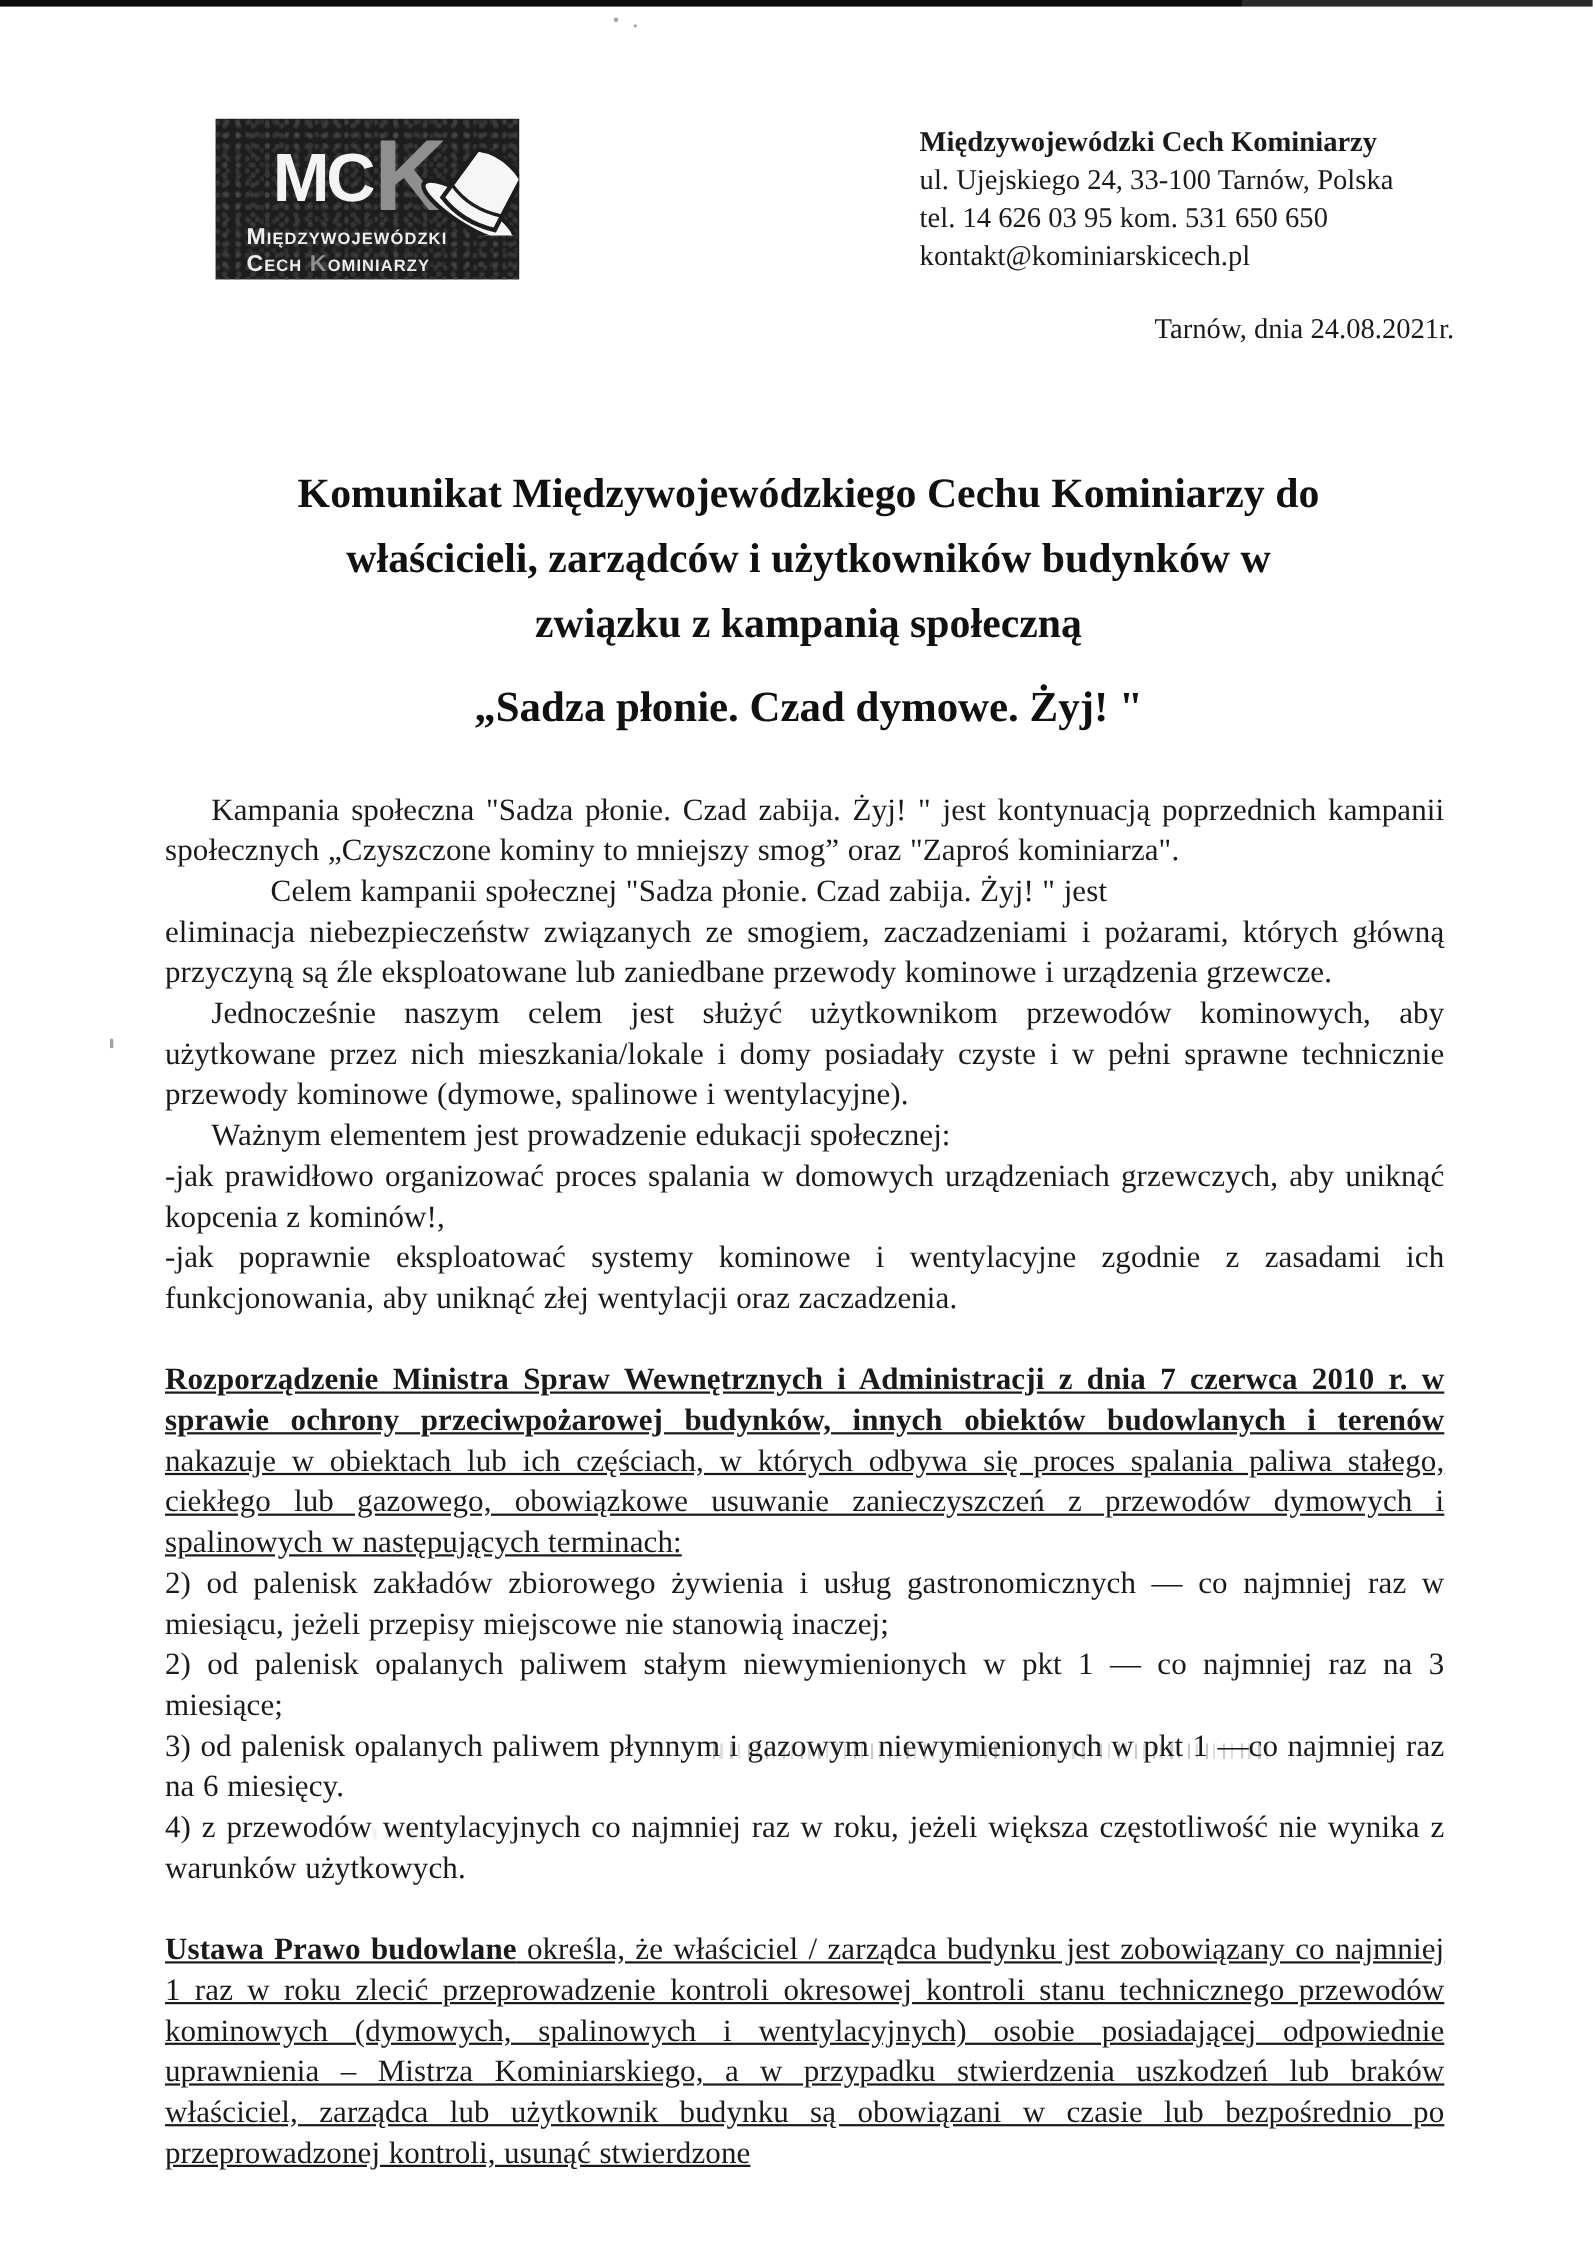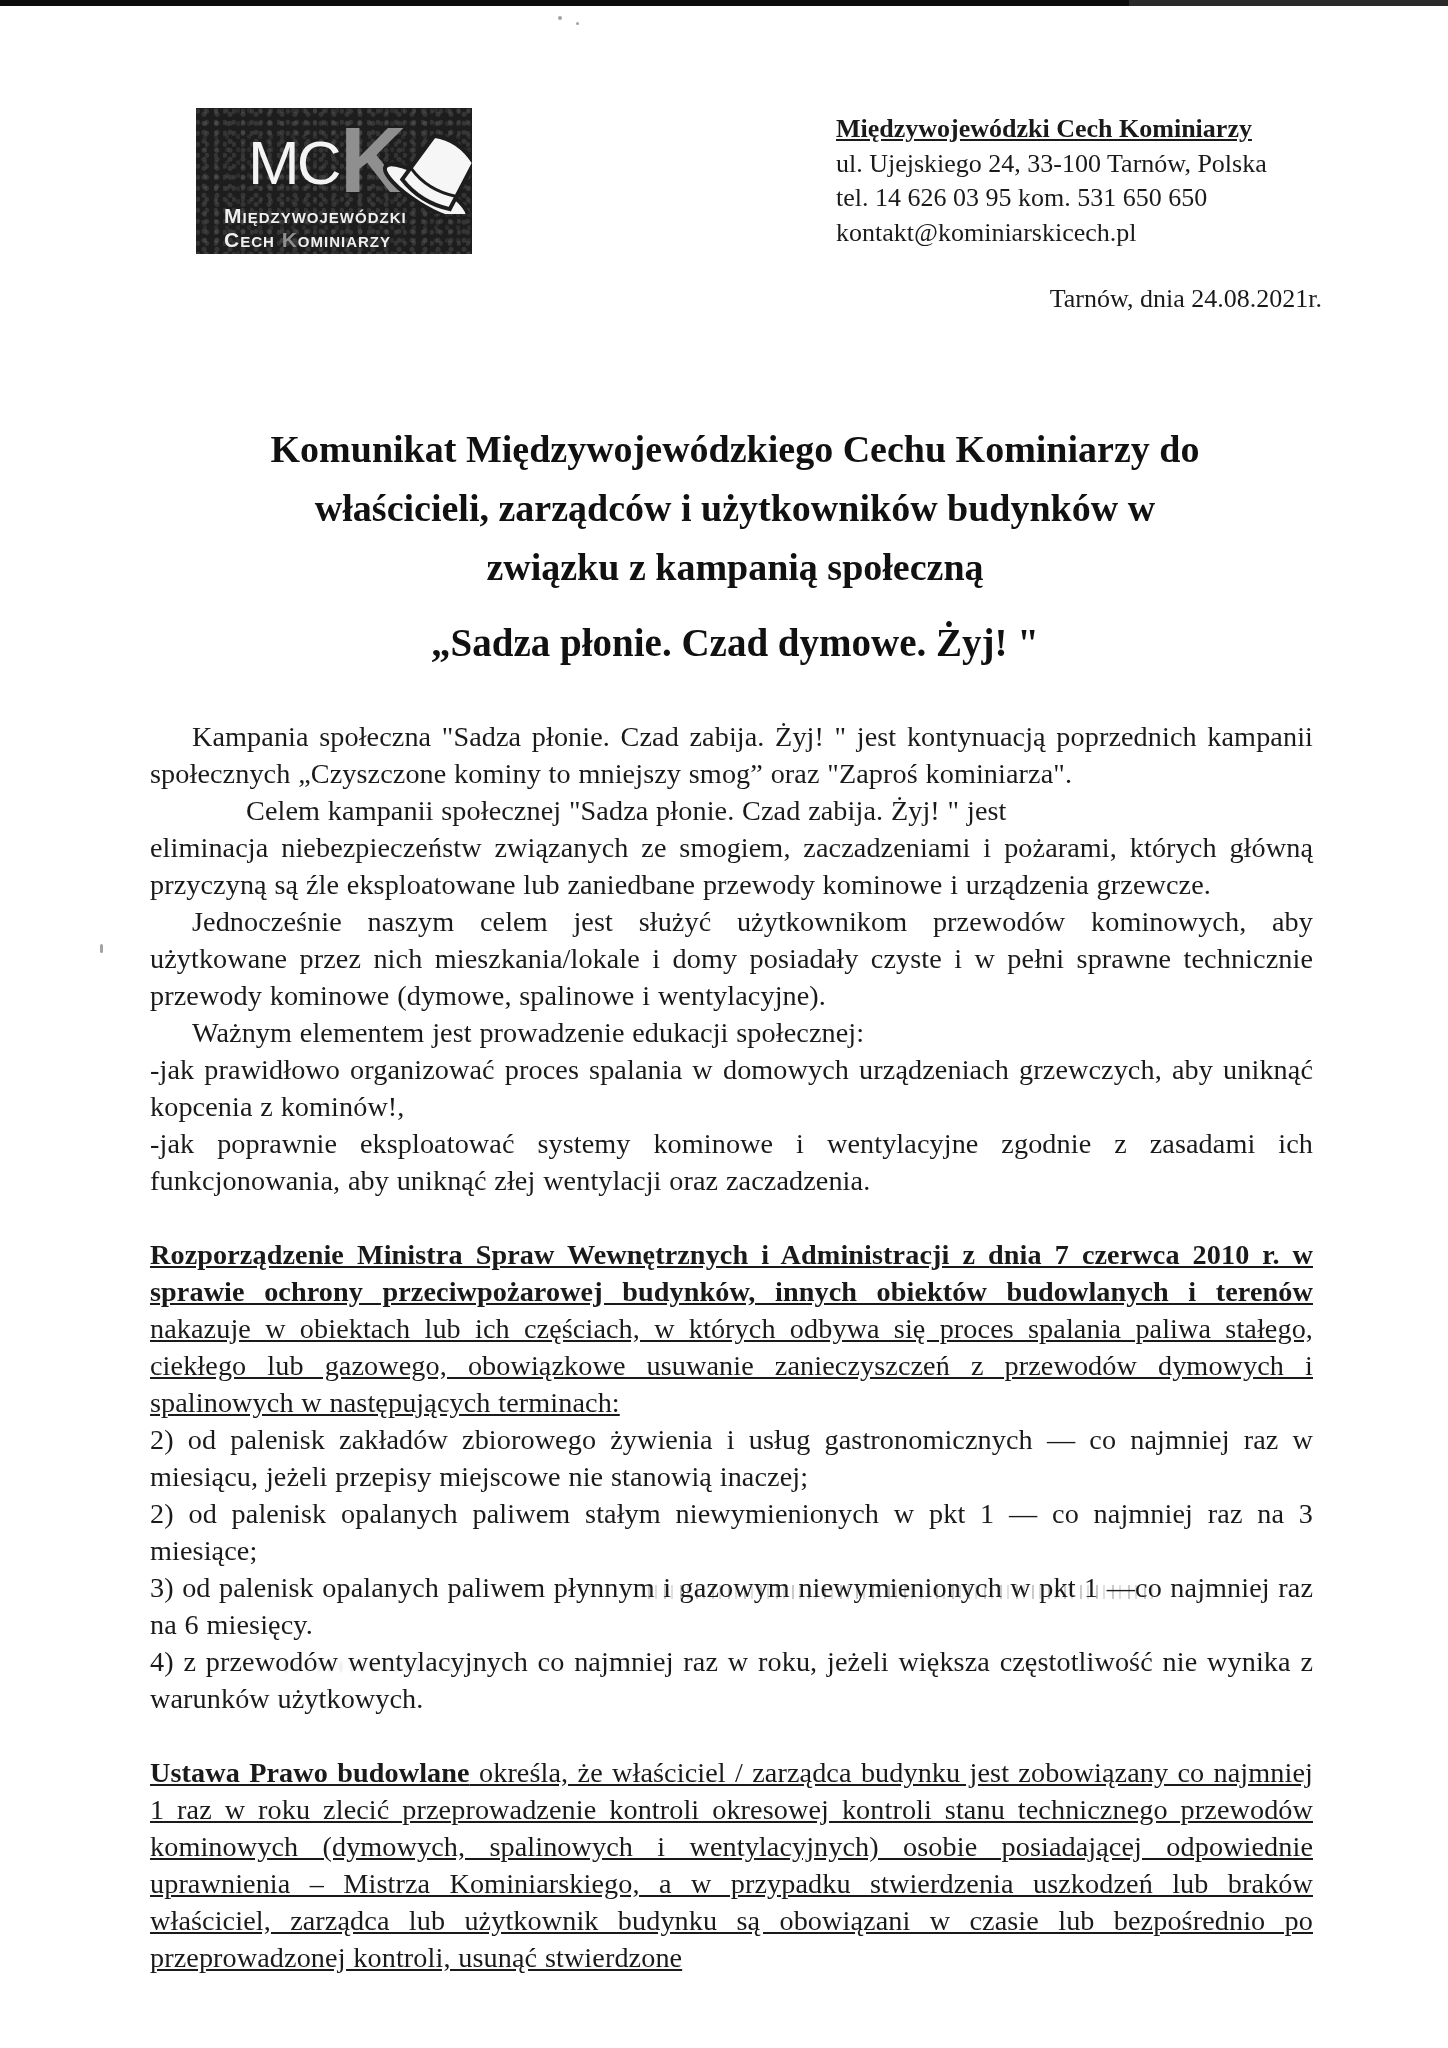--- a/index.html
+++ b/index.html
@@ -32,36 +32,36 @@
       radial-gradient(circle at 62% 70%, rgba(110,110,110,.3) 0 2px, transparent 3px),
       radial-gradient(circle at 85% 20%, rgba(70,70,70,.4) 0 2px, transparent 3px),
       #1d1d1d;
     background-size:9px 11px,13px 9px,11px 13px,auto;
     font-family:"Liberation Sans", sans-serif;
     overflow:hidden;
   }
   .logo-acronym{position:absolute;left:52px;top:8px;height:86px;}
   .logo-mc{
     position:absolute;left:0;top:16px;
-    font-weight:normal;font-size:62px;line-height:62px;color:#f4f4f4;letter-spacing:-3px;
+    font-weight:bold;font-size:62px;line-height:62px;color:#f4f4f4;letter-spacing:-3px;
   }
   .logo-k{
     position:absolute;left:92px;top:-2px;
     font-weight:bold;font-size:92px;line-height:92px;color:#8f8f8f;
   }
   .logo-hat{position:absolute;left:130px;top:8px;}
   .logo-name{position:absolute;left:28px;top:96px;color:#efefef;
     font-variant:small-caps;font-weight:bold;font-size:21px;line-height:24px;letter-spacing:1px;}
   .logo-name .gray-k{color:#8f8f8f;font-variant:normal;}
   
   .contact{
     position:absolute;left:836px;top:112px;width:520px;
     font-size:26px;line-height:34.5px;
   }
-  .contact .org{font-weight:bold;text-decoration:underline;}
+  .contact .org{font-weight:bold;}
   .dateline{
     position:absolute;right:126px;top:284px;
     font-size:26px;
   }
   
   .title{
     position:absolute;left:150px;width:1170px;top:392px;
     text-align:center;font-weight:bold;color:#111;
     font-size:38px;line-height:59px;margin-top:28px;
   }

